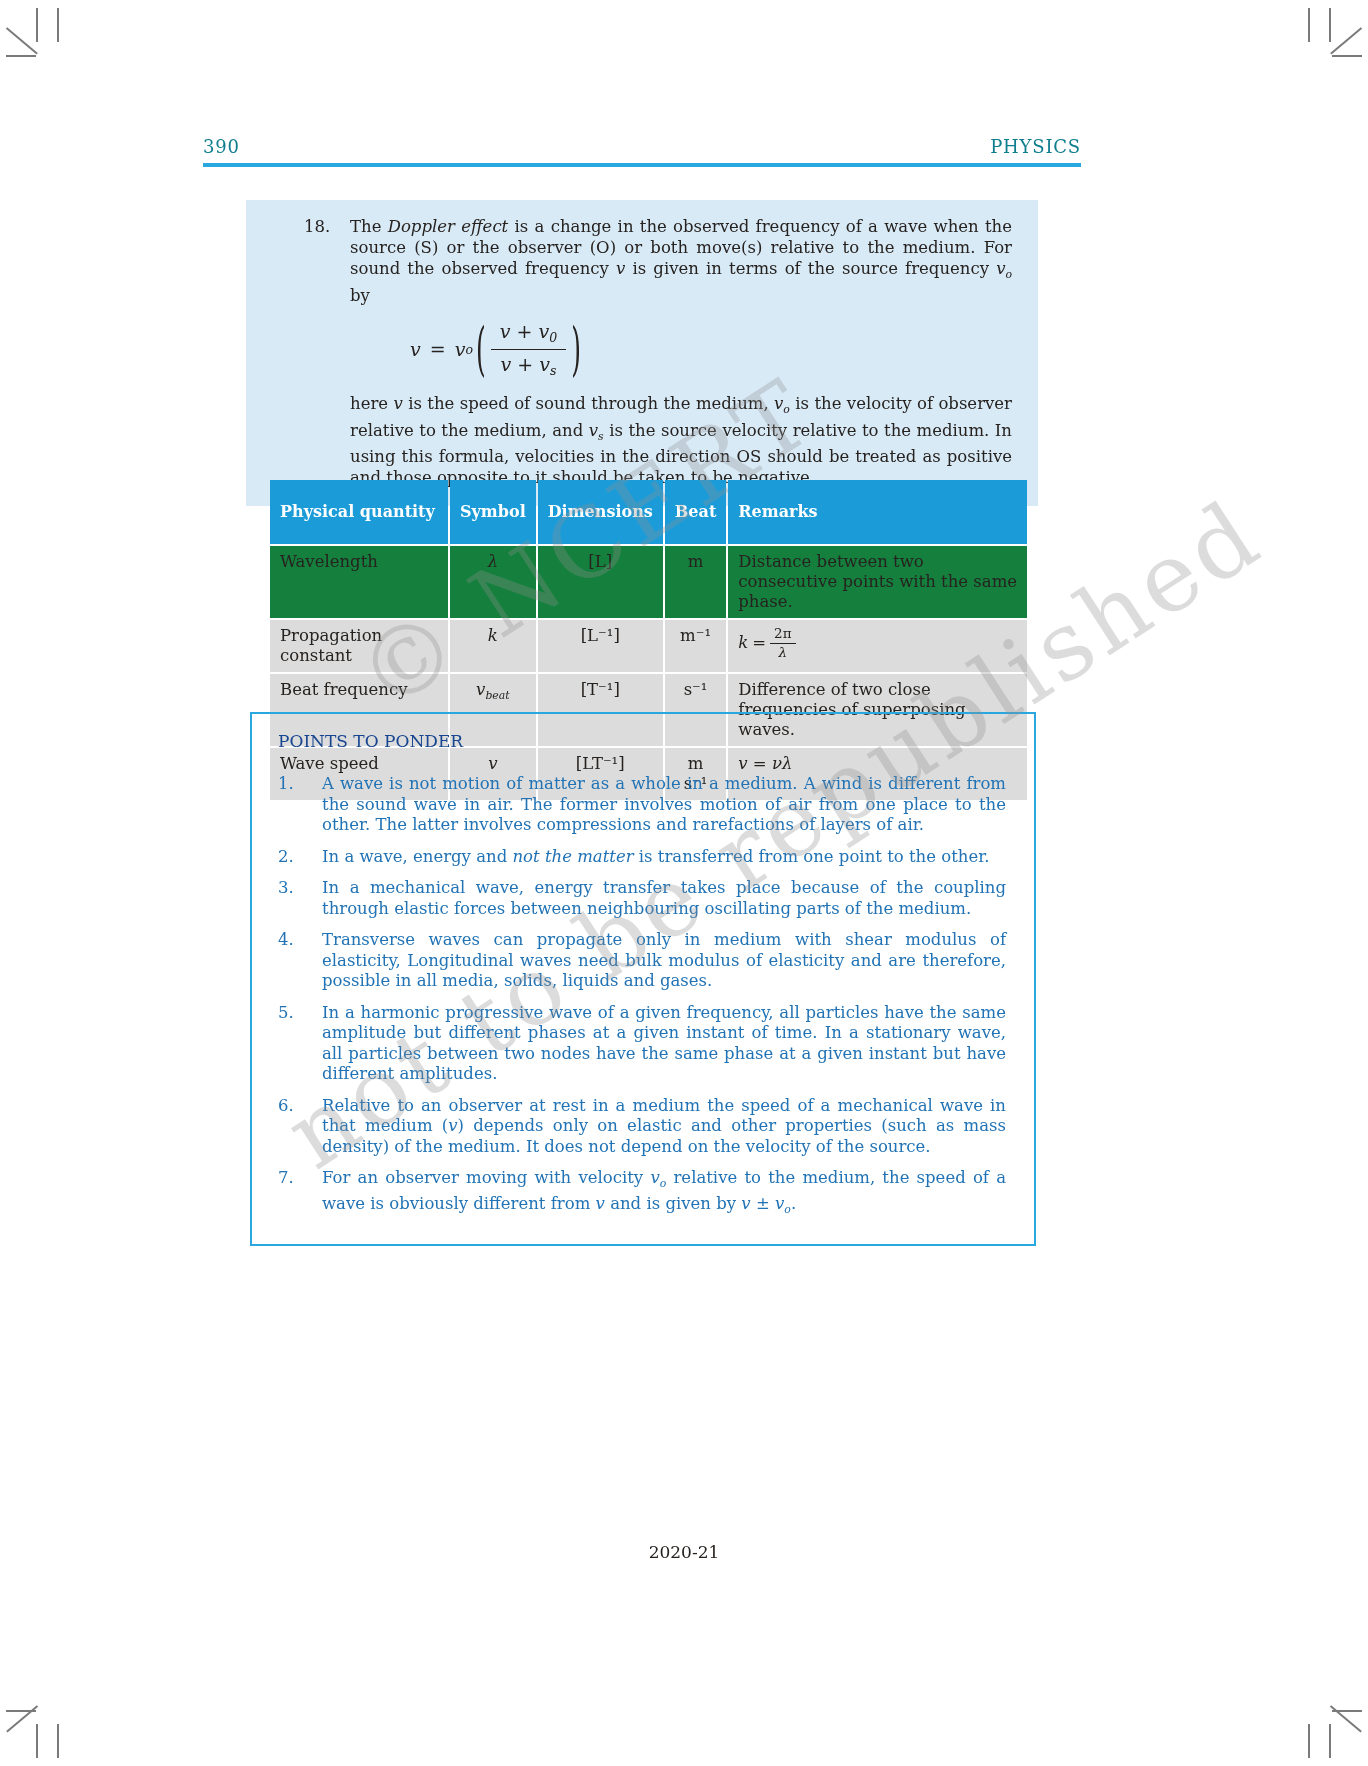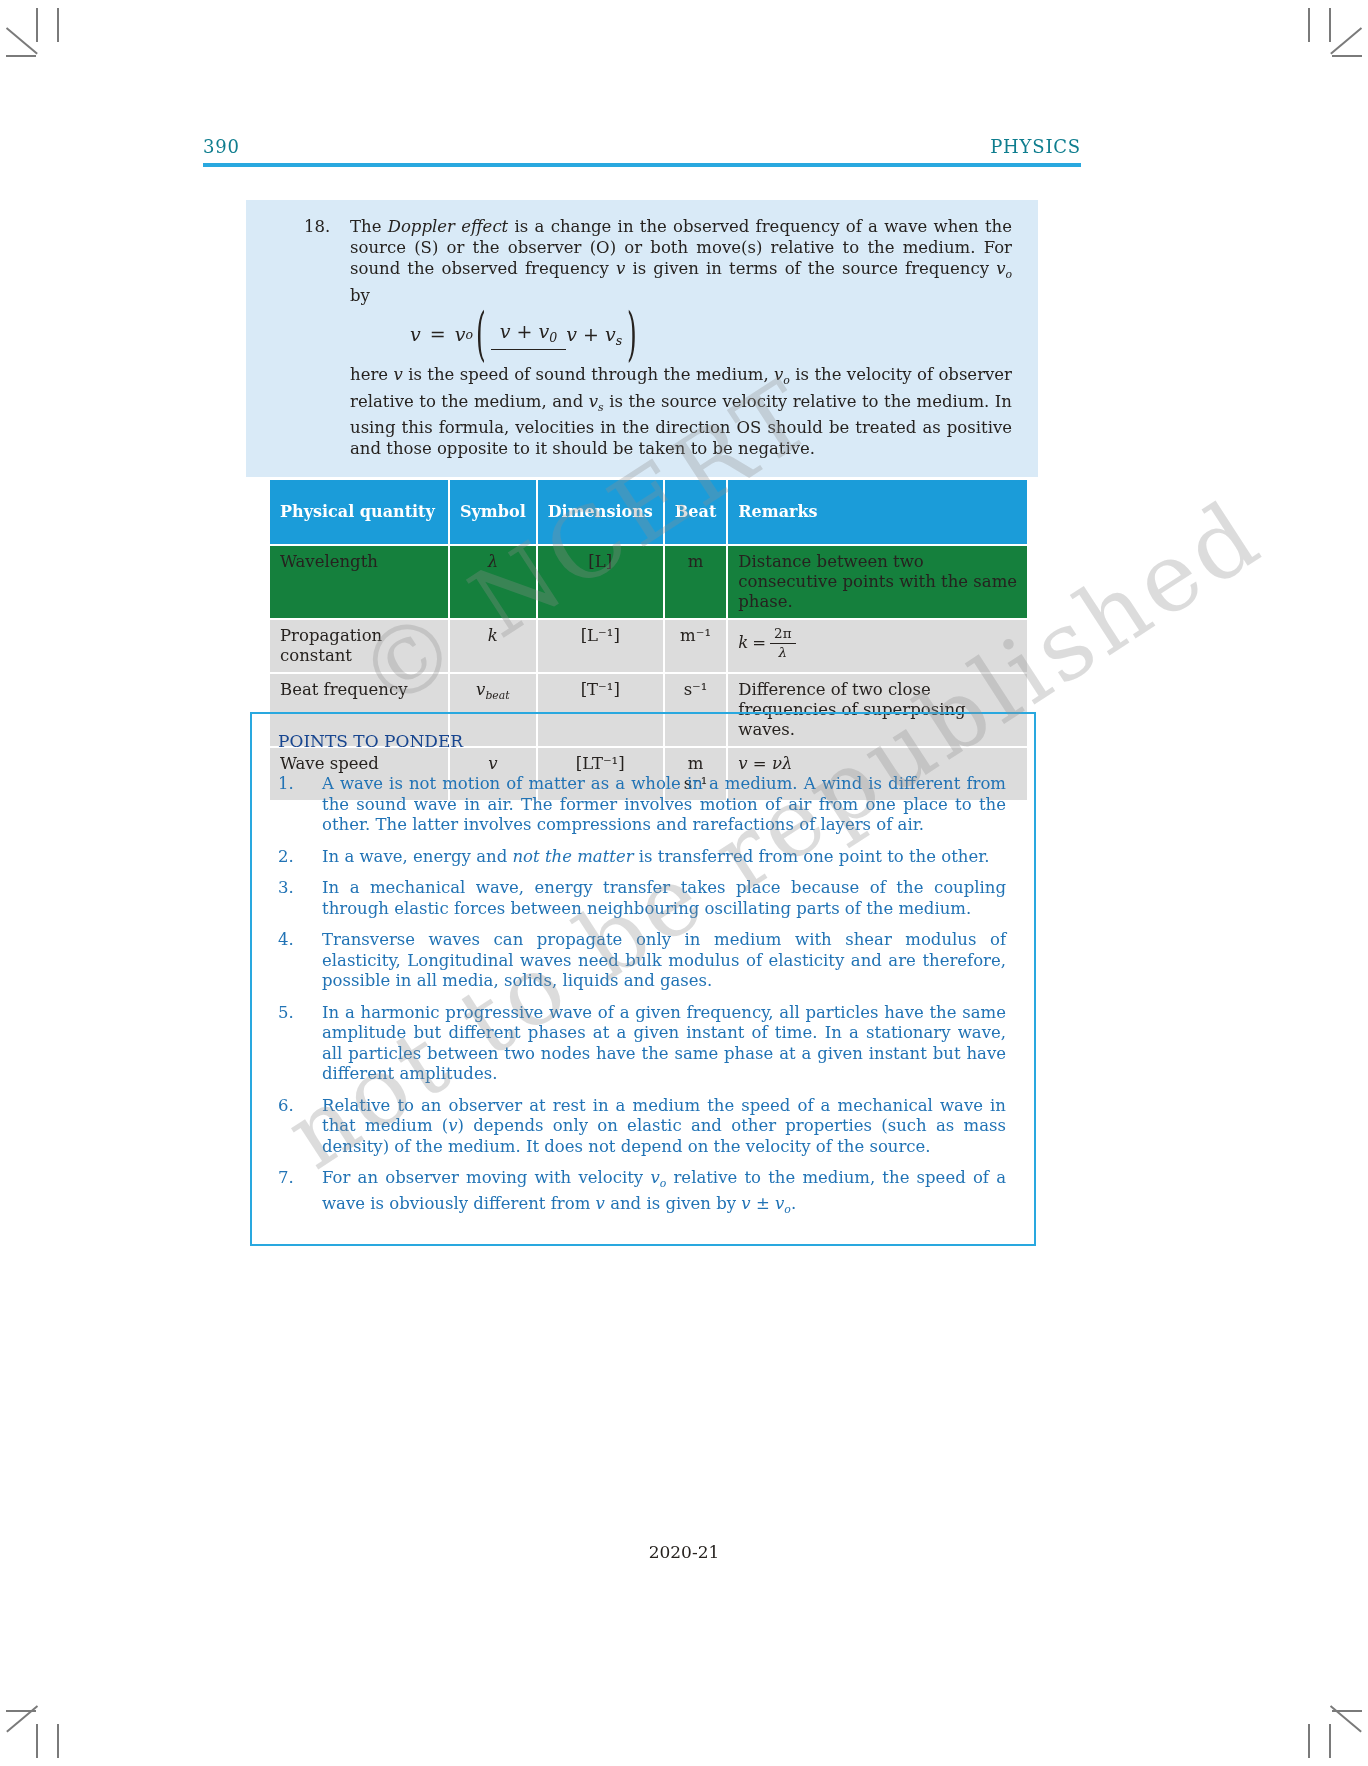--- a/index.html
+++ b/index.html
@@ -30,21 +30,21 @@
 
   
   .summary-box{position:absolute;left:246px;top:200px;width:792px;
     background:var(--summary-bg);padding:16px 26px 18px 26px;
     font-size:16.5px;line-height:21px;}
   .summary-item{display:flex;margin-left:32px;}
   .summary-num{width:46px;flex:0 0 46px;}
   .jpara{margin:0;text-align:justify;}
   .doppler-formula{margin:14px 0 14px 60px;display:flex;align-items:center;font-size:19px;}
   .f-eq{margin:0 9px;}
-  .frac{display:inline-flex;flex-direction:row;text-align:center;margin:0 2px;line-height:1.25;align-items:center;}
+  .frac{display:inline-flex;flex-direction:column;text-align:center;margin:0 2px;line-height:1.25;align-items:center;}
   .fnum{border-bottom:1.3px solid var(--ink);padding:0 9px 3px;}
   .fden{padding-top:3px;}
   .paren{display:inline-block;transform:scaleY(2.3);font-size:25px;font-weight:300;margin:0 3px;}
 
   
   .quant-table{position:absolute;left:268px;top:478px;border-collapse:separate;border-spacing:2px;
     font-size:16.5px;line-height:20px;}
   .quant-table th{background:var(--table-header-blue);color:#ffffff;font-weight:bold;
     padding:22px 10px;text-align:left;font-size:16px;}
   .quant-table th.th-c{text-align:center;}

